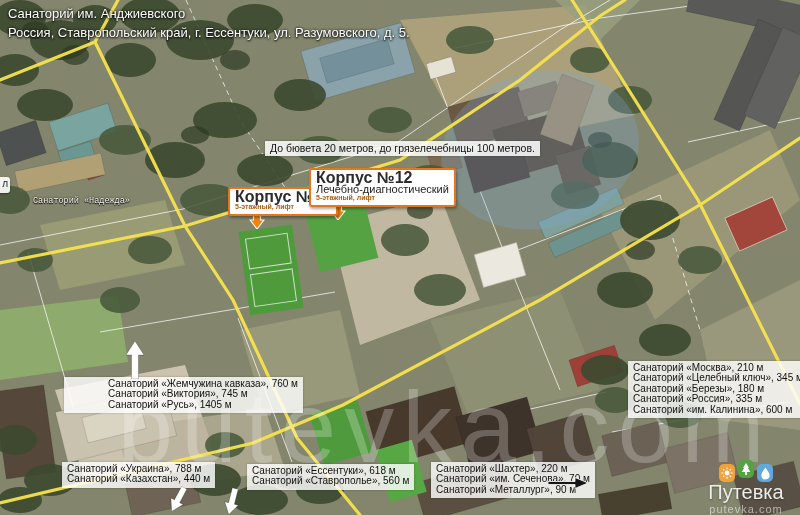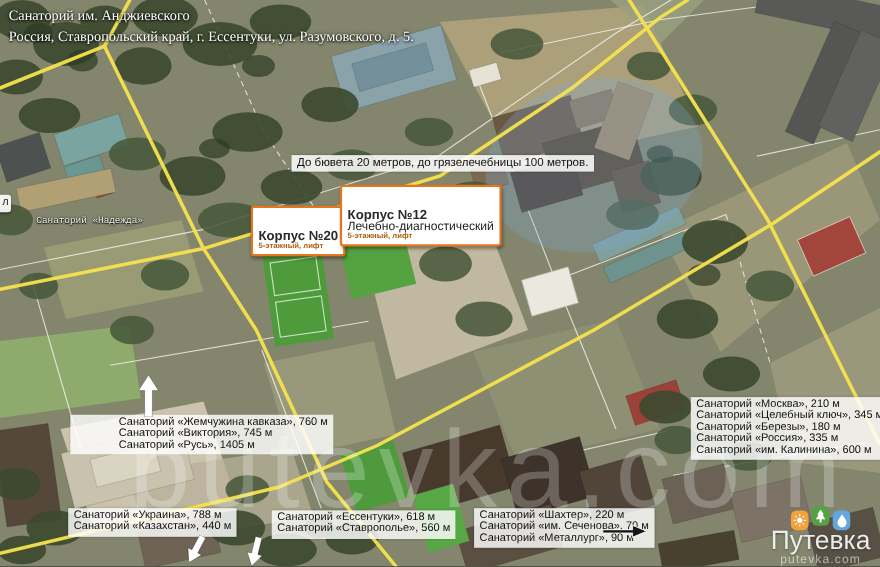--- a/index.html
+++ b/index.html
@@ -7,44 +7,44 @@
     position:relative;width:800px;height:515px;overflow:hidden;
     font-family:"Liberation Sans",sans-serif;background:#83866c;
   }
   .stage svg.map{position:absolute;left:0;top:0;z-index:0;}
   .watermark{
     position:absolute;left:85px;top:370px;width:720px;z-index:1;
     font-size:100px;letter-spacing:8px;font-weight:400;text-align:center;
     color:rgba(255,255,255,.24);white-space:nowrap;pointer-events:none;
   }
   .hdr{position:absolute;left:8px;top:4px;z-index:2;color:#fff;font-size:13px;line-height:19px;
-       text-shadow:0 0 3px rgba(0,0,0,.9),0 1px 2px rgba(0,0,0,.9);font-family:Liberation Serif, serif;}
+       text-shadow:0 0 3px rgba(0,0,0,.9),0 1px 2px rgba(0,0,0,.9);}
   .note{position:absolute;left:265px;top:141px;z-index:2;background:rgba(255,255,255,.86);
         color:#111;font-size:10.5px;padding:1px 5px 2px;white-space:nowrap;box-shadow:0 0 2px rgba(0,0,0,.3);}
   .poi{position:absolute;left:33px;top:196px;z-index:2;color:#f4f4ef;font-size:8.5px;
        text-shadow:0 0 2px #000,0 1px 1px #000;white-space:nowrap;font-family:Liberation Mono, monospace;}
   .chip{position:absolute;left:-8px;top:177px;z-index:2;background:rgba(255,255,255,.9);
         border-radius:3px;width:16px;height:15px;font-size:10px;color:#222;text-align:right;
         padding:1px 2px 0 0;box-shadow:0 1px 2px rgba(0,0,0,.4);}
   .box{position:absolute;z-index:2;background:rgba(255,255,255,.82);color:#0f0f0f;
        font-size:10px;line-height:10.4px;padding:2px 5px 3px;white-space:nowrap;
        box-shadow:0 0 2px rgba(0,0,0,.25);}
   .callout{position:absolute;z-index:3;background:#fff;border:2px solid #e4771b;border-radius:3px;
        padding:2px 5px 3px;white-space:nowrap;box-shadow:1px 2px 3px rgba(0,0,0,.35);}
-  .callout .t{font-size:12px;font-weight:bold;color:#2b2b2b;line-height:12px;margin-top:17px;}
+  .callout .t{font-size:16px;font-weight:bold;color:#2b2b2b;line-height:12px;}
   .callout .m{font-size:11px;color:#1c1c1c;line-height:10px;}
   .callout .s{font-size:7px;font-weight:bold;color:#b05c10;line-height:8px;}
   .arr{position:absolute;z-index:2;}
   .logo{position:absolute;left:694px;top:458px;width:104px;z-index:2;text-align:center;cursor:pointer;}
   .pins{display:flex;justify-content:center;align-items:flex-end;gap:3px;height:24px;}
   .pin{width:16px;height:18px;border-radius:5px;display:flex;align-items:center;justify-content:center;}
   .pin.or{background:#f0a23c;}
   .pin.gr{background:#55a143;margin-bottom:4px;}
   .pin.bl{background:#62a8dd;}
-  .brand{font-size:24px;line-height:22px;color:#ececea;text-shadow:0 1px 2px rgba(0,0,0,.35);margin-top:-1px;}
+  .brand{font-size:20px;line-height:22px;color:#ececea;text-shadow:0 1px 2px rgba(0,0,0,.35);margin-top:-1px;}
   .domain{font-size:11px;color:rgba(255,255,255,.55);letter-spacing:1px;}
 </style>
 </head>
 <body>
 
 <div class="stage">
 
   <svg class="map" width="800" height="515" viewBox="0 0 800 515">
     <rect width="800" height="515" fill="#83866c"></rect>
 

